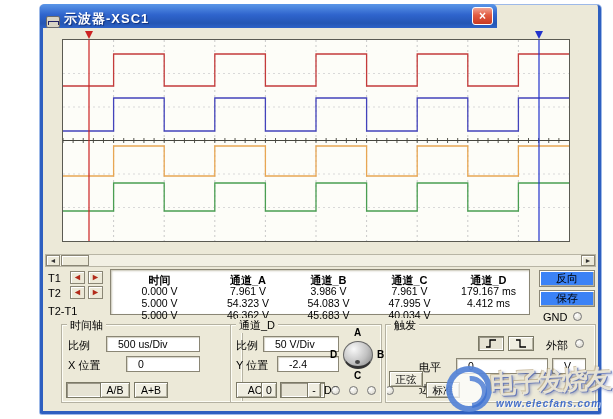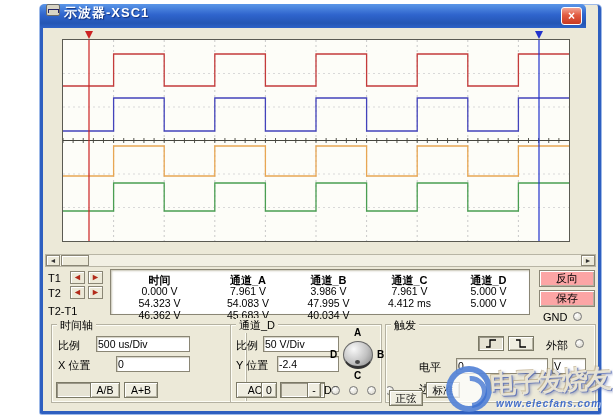--- a/index.html
+++ b/index.html
@@ -4,24 +4,24 @@
 <style>
   * { margin:0; padding:0; box-sizing:border-box; }
   html,body { width:613px; height:419px; background:#ffffff; overflow:hidden;
               font-family:"Liberation Sans", sans-serif; font-size:11px; color:#000; }
   .abs { position:absolute; }
 
   
   #win { position:absolute; left:40px; top:5px; width:561px; height:409px;
          background:#ece9d8; border:3px solid #2e5fc0; border-top:none;
          border-radius:4px 4px 2px 2px; box-shadow:0 0 0 1px #9db9e8; }
-  #titlebar { position:absolute; left:-3px; top:-1px; width:546px; height:24px;
+  #titlebar { position:absolute; left:-3px; top:-1px; width:457px; height:24px;
               border-radius:5px 5px 0 0;
               background:linear-gradient(180deg,#5a96e8 0%,#2f64cd 45%,#2456b4 80%,#2e63c8 100%);
-              display:flex; align-items:flex-start; padding:0 4px; }
+              display:flex; align-items:flex-end; padding:0 4px; }
   #win-icon { width:14px; height:12px; margin:0 4px 0 2px; background:#d8d4c4;
               border:1px solid #6a6a6a; border-radius:2px; position:relative; }
   #win-icon::after { content:""; position:absolute; left:1px; top:4px; width:9px; height:3px;
                      border-top:1px solid #226; border-right:1px solid #226; border-left:1px solid #226; }
   #title-text { color:#fff; font-weight:bold; font-size:13px; letter-spacing:1px;
                 text-shadow:1px 1px 1px #12307a; }
   #close-btn { position:absolute; right:4px; top:3px; width:21px; height:18px;
                background:linear-gradient(180deg,#f2a493 0%,#e25b41 45%,#c93a22 100%);
                border:1px solid #fff; border-radius:3px; color:#fff; font-weight:bold;
                font-size:12px; text-align:center; line-height:16px; cursor:pointer; }
@@ -45,34 +45,34 @@
   
   .tiny-btn { width:15px; height:13px; background:#ece9d8; border:1px solid #8a8675;
               box-shadow:inset 1px 1px 0 #fff; color:#b22a1a; font-size:9px;
               line-height:11px; text-align:center; font-weight:bold; }
   #tbl { position:absolute; left:67px; top:241px; width:420px; height:46px; background:#fff;
          border:1px solid #8a8675; box-shadow:inset 1px 1px 2px #c8c5b5;
          display:grid; grid-template-columns:97px 80px 81px 81px 77px;
          grid-auto-rows:12px; padding-top:3px; }
   .th { text-align:center; font-weight:bold; font-size:11px; }
   .td { text-align:center; font-size:10.5px; }
-  .side-btn { position:absolute; left:496px; width:56px; height:17px; background:#fca5a5;
+  .side-btn { position:absolute; left:496px; width:56px; height:17px; background:#3b82f6;
               border:1px solid #8a8675; box-shadow:inset 1px 1px 0 #fff,inset -1px -1px 0 #b5b2a2;
               text-align:center; line-height:15px; font-size:11px; }
   .radio { display:inline-block; width:9px; height:9px; border-radius:50%;
            border:1px solid #777; background:radial-gradient(circle at 35% 30%,#fff,#d5d2c5); }
 
   
   .group { position:absolute; top:296px; height:79px; border:1px solid #b5b2a2;
            box-shadow:inset 0 0 0 1px #fdfdf6; }
   .gcap { position:absolute; left:5px; top:-7px; background:#ece9d8; padding:0 3px;
           font-size:11px; }
   .field { position:absolute; height:16px; background:#fff; border:1px solid #8a8675;
            box-shadow:inset 1px 1px 1px #d5d2c5; font-size:10.5px; line-height:14px;
-           padding-left:1px; overflow:hidden; }
+           padding-left:11px; overflow:hidden; }
   .lbl { position:absolute; font-size:11px; }
   .btn { position:absolute; height:16px; background:#f0eee1; border:1px solid #7b7966;
          box-shadow:inset 1px 1px 0 #fff,inset -1px -1px 0 #b5b2a2;
          font-size:10.5px; text-align:center; line-height:14px; }
   .btn.pressed { background:#e6e3d4;
          box-shadow:inset 1px 1px 0 #9a9687,inset -1px -1px 0 #fff;padding-left:43px; }
 
   
   #knob { position:absolute; left:112px; top:16px; width:30px; height:28px; border-radius:50%;
           background:radial-gradient(circle at 35% 30%,#f8f8f8,#c2c2c2 55%,#898989 95%);
@@ -207,37 +207,38 @@
     <div id="tbl">
         <div class="th">时间</div>
         <div class="th">通道_A</div>
         <div class="th">通道_B</div>
         <div class="th">通道_C</div>
         <div class="th">通道_D</div>
         <div class="td">0.000 V</div>
         <div class="td">7.961 V</div>
         <div class="td">3.986 V</div>
         <div class="td">7.961 V</div>
+        <div class="td">179.167 ms</div>
         <div class="td">5.000 V</div>
         <div class="td">54.323 V</div>
         <div class="td">54.083 V</div>
         <div class="td">47.995 V</div>
         <div class="td">4.412 ms</div>
         <div class="td">5.000 V</div>
         <div class="td">46.362 V</div>
         <div class="td">45.683 V</div>
         <div class="td">40.034 V</div>
       </div>
 
     <div class="side-btn" style="top:242px;">反向</div>
     <div class="side-btn" style="top:262px;">保存</div>
     <div class="abs" style="left:500px;top:283px;">GND</div>
     <span class="radio abs" style="left:530px;top:284px;"></span>
 
-    <div class="group" style="left:8px;width:196px;">
+    <div class="group" style="left:18px;width:182px;">
       <span class="gcap">时间轴</span>
       <span class="lbl" style="left:6px;top:13px;">比例</span>
       <div class="field" style="left:44px;top:11px;width:94px;">500 us/Div</div>
       <span class="lbl" style="left:6px;top:33px;">X 位置</span>
       <div class="field" style="left:64px;top:31px;width:74px;">0</div>
       <div class="btn pressed" style="left:4px;top:57px;width:30px;">Y/T</div>
       <div class="btn" style="left:38px;top:57px;width:30px;">A/B</div>
       <div class="btn" style="left:72px;top:57px;width:34px;">A+B</div>
     </div>
 
@@ -273,21 +274,21 @@
       <div class="edge-btn" style="left:122px;top:11px;">
         <svg width="14" height="11" viewBox="0 0 14 11">
           <path d="M2 2 h4 V9 h6" fill="none" stroke="#000" stroke-width="1.3"></path>
         </svg>
       </div>
       <span class="lbl" style="left:160px;top:13px;">外部</span>
       <span class="radio abs" style="left:189px;top:14px;"></span>
       <span class="lbl" style="left:33px;top:35px;">电平</span>
       <div class="field" style="left:70px;top:33px;width:92px;">0</div>
       <div class="field" style="left:166px;top:33px;width:34px;">V</div>
-      <div class="btn" style="left:3px;top:65px;width:34px;">正弦</div>
+      <div class="btn" style="left:3px;top:46px;width:34px;">正弦</div>
       <div class="btn" style="left:40px;top:57px;width:34px;">标准</div>
     </div>
 
   </div>
 </div>
 
 <div id="wm">
   <div id="wm-logo"></div>
   <div id="wm-brand">电子发烧友</div>
   <div id="wm-url">www.elecfans.com</div>

